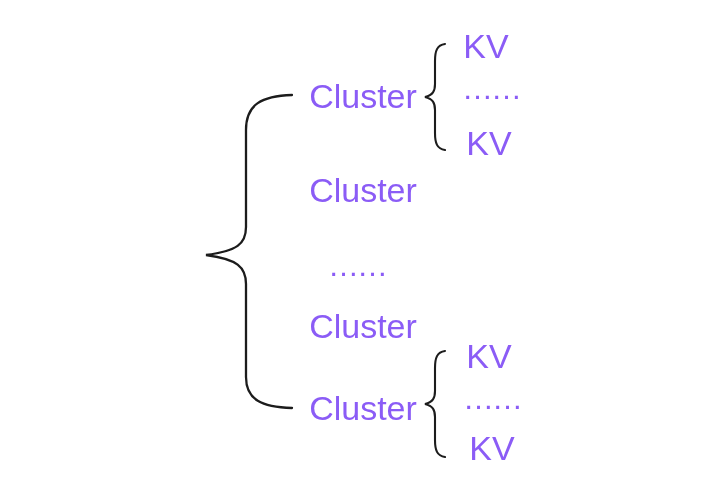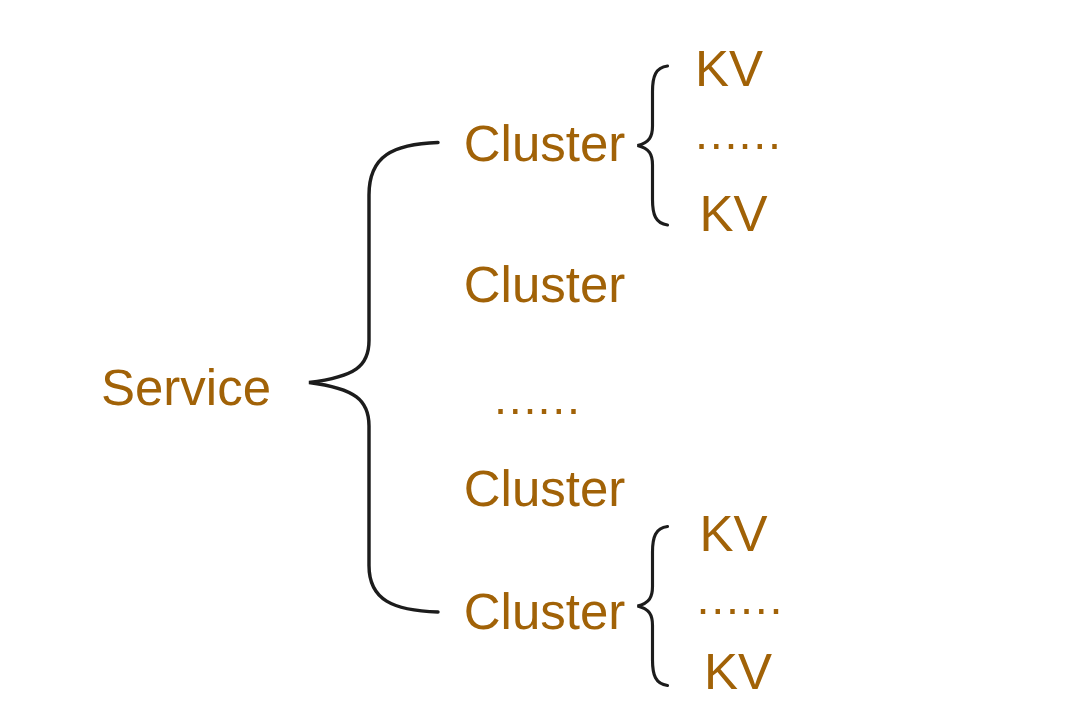--- a/index.html
+++ b/index.html
@@ -21,40 +21,39 @@
     top: 0;
     width: 727px;
     height: 485px;
     pointer-events: none;
   }
   .lbl {
     position: absolute;
     transform: translateX(-50%);
     font-size: 34px;
     line-height: 40px;
-    color: #a16207;
+    color: #8b5cf6;
     white-space: nowrap;
   }
   .dots {
     font-size: 31px;
     letter-spacing: -2px;
   }
 </style>
 </head>
 <body>
 
 <div class="canvas">
 
   <svg class="braces-overlay" viewBox="0 0 727 485" xmlns="http://www.w3.org/2000/svg">
     <path d="M 292 95 C 262 96, 246 104, 246 130 L 246 227 C 246 244, 237 251, 206 255 C 237 259, 246 267, 246 284 L 246 377 C 246 400, 262 407, 292 408" fill="none" stroke="#1c1c1c" stroke-width="2.3" stroke-linecap="round"></path>
     <path d="M 445 44 C 437 45, 435 51, 435 61 L 435 84 C 435 91, 433 95, 425 97 C 433 99, 435 103, 435 110 L 435 133 C 435 143, 437 149, 445 150" fill="none" stroke="#1c1c1c" stroke-width="2.1" stroke-linecap="round"></path>
     <path d="M 445 351 C 437 352, 435 358, 435 368 L 435 391 C 435 398, 433 402, 425 404 C 433 406, 435 410, 435 417 L 435 440 C 435 450, 437 456, 445 457" fill="none" stroke="#1c1c1c" stroke-width="2.1" stroke-linecap="round"></path>
   </svg>
 
-  <div class="lbl" style="left:124px; top:239px;">Service</div>
 
   <div class="lbl" style="left:363px; top:76px;">Cluster</div>
 
   <div class="lbl" style="left:486px; top:26px;">KV</div>
 
   <div class="lbl dots" style="left:491px; top:69px;">……</div>
 
   <div class="lbl" style="left:489px; top:123px;">KV</div>
 
   <div class="lbl" style="left:363px; top:170px;">Cluster</div>

